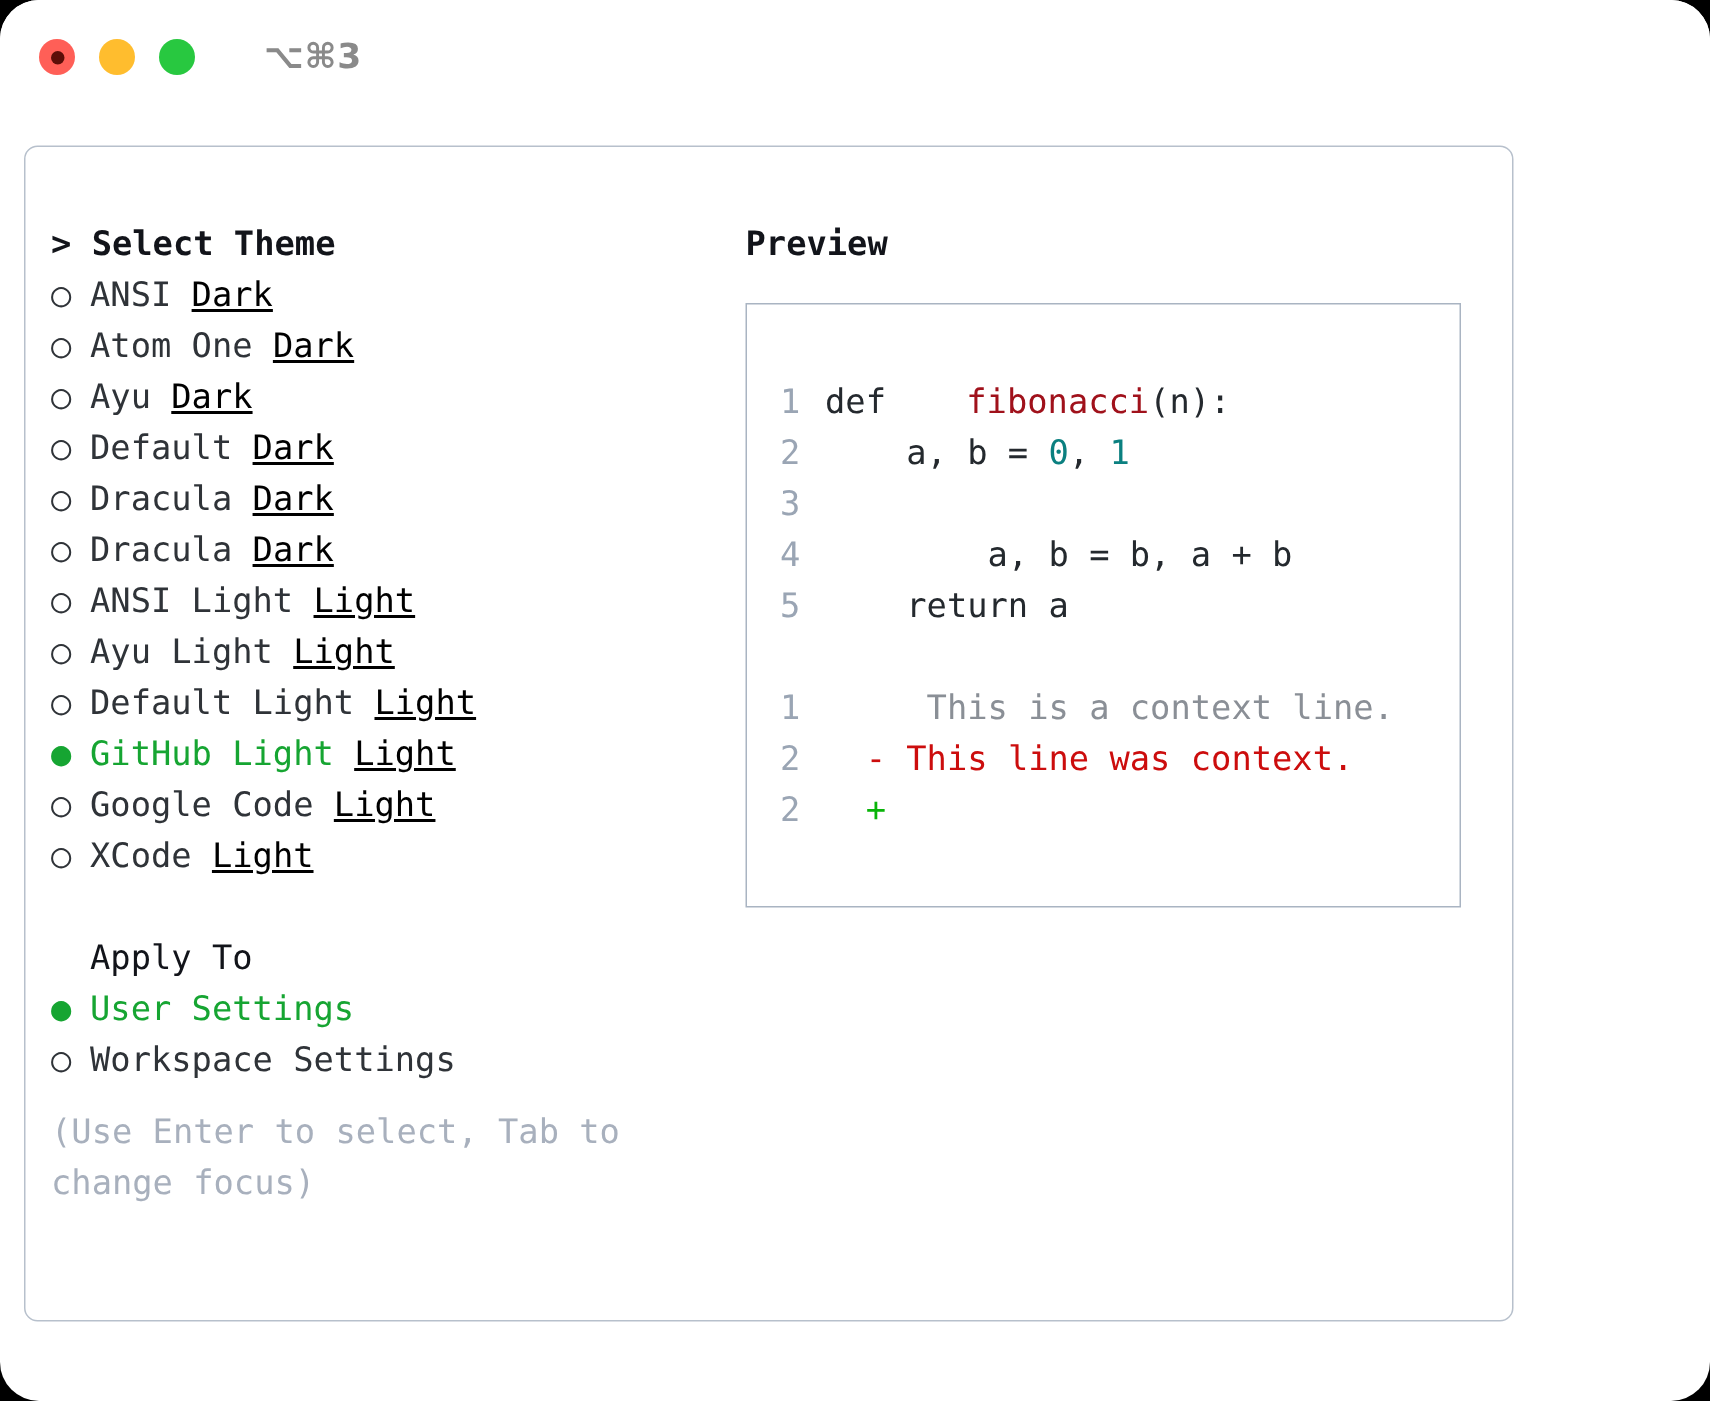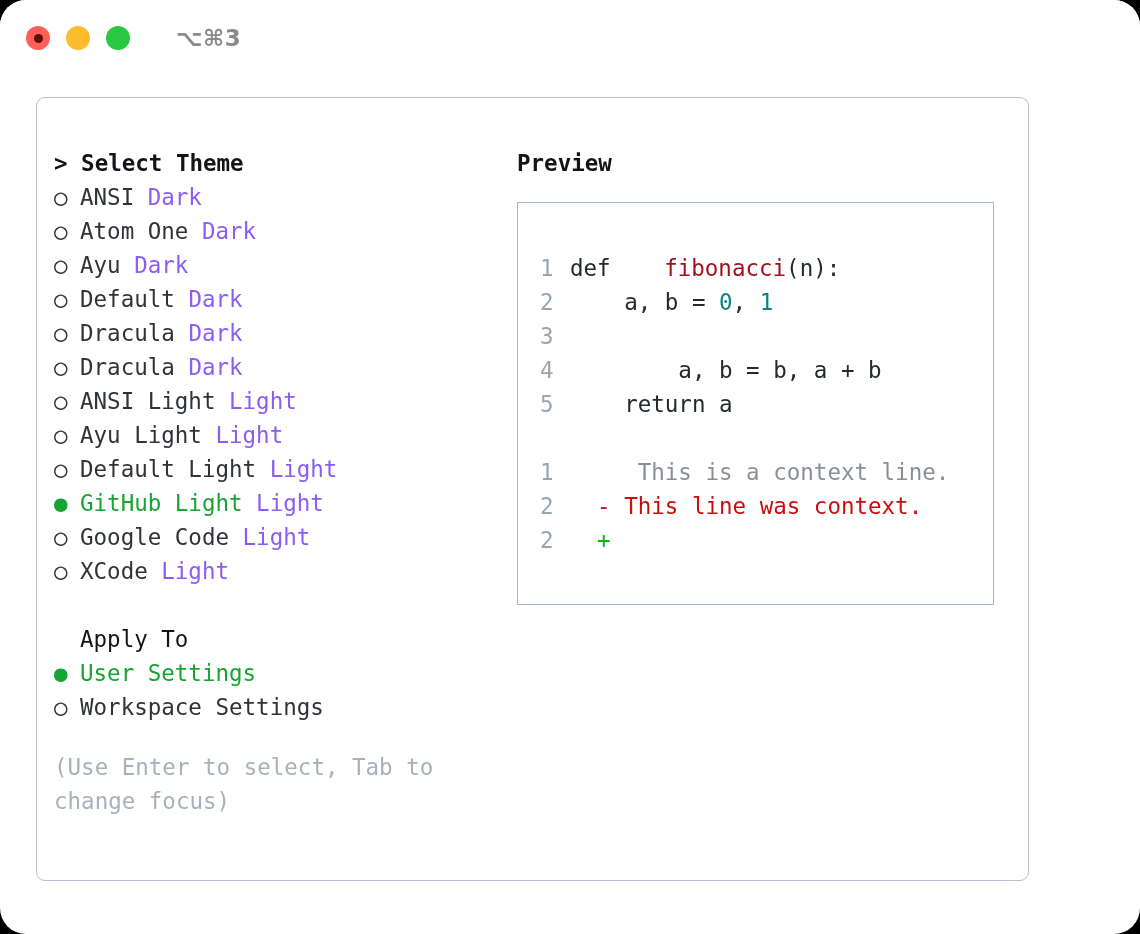--- a/index.html
+++ b/index.html
@@ -65,21 +65,21 @@
     font-family: "DejaVu Sans", "Liberation Sans", sans-serif;
     font-size: 23px;
     font-weight: 700;
     color: #8a8a8a;
     letter-spacing: 0.5px;
   }
 
   
   .panel {
     position: absolute;
-    left: 36px;
+    left: 16px;
     top: 97px;
     width: 993px;
     height: 784px;
     border: 1.6px solid #b7c0cc;
     border-radius: 9px;
     background: #ffffff;
   }
 
   .panel-inner {
     display: flex;
@@ -111,34 +111,34 @@
     width: 26px;
     flex: 0 0 26px;
     font-size: 22.5px;
     line-height: 34px;
     color: #2f3338;
   }
   .marker.sel { color: #16a532; }
 
   .opt-label       { color: #2f3338; }
   .opt-label.sel   { color: #16a532; }
-  .opt-variant     { color: #8b5cf6; }
+  .opt-variant     { color: #000000; text-decoration: underline; }
 
   .spacer-row { height: 34px; }
 
   .apply-head {
     font-size: 22.5px;
     color: #12141a;
     line-height: 34px;
     padding-left: 26px;
     white-space: pre;
   }
 
   .hint {
-    margin-top: 26px;
+    margin-top: 14px;
     font-size: 22.5px;
     line-height: 34px;
     color: #a8b0bd;
     width: 400px;
     white-space: pre-wrap;
   }
 
   
   .preview-title {
     font-size: 22.5px;

